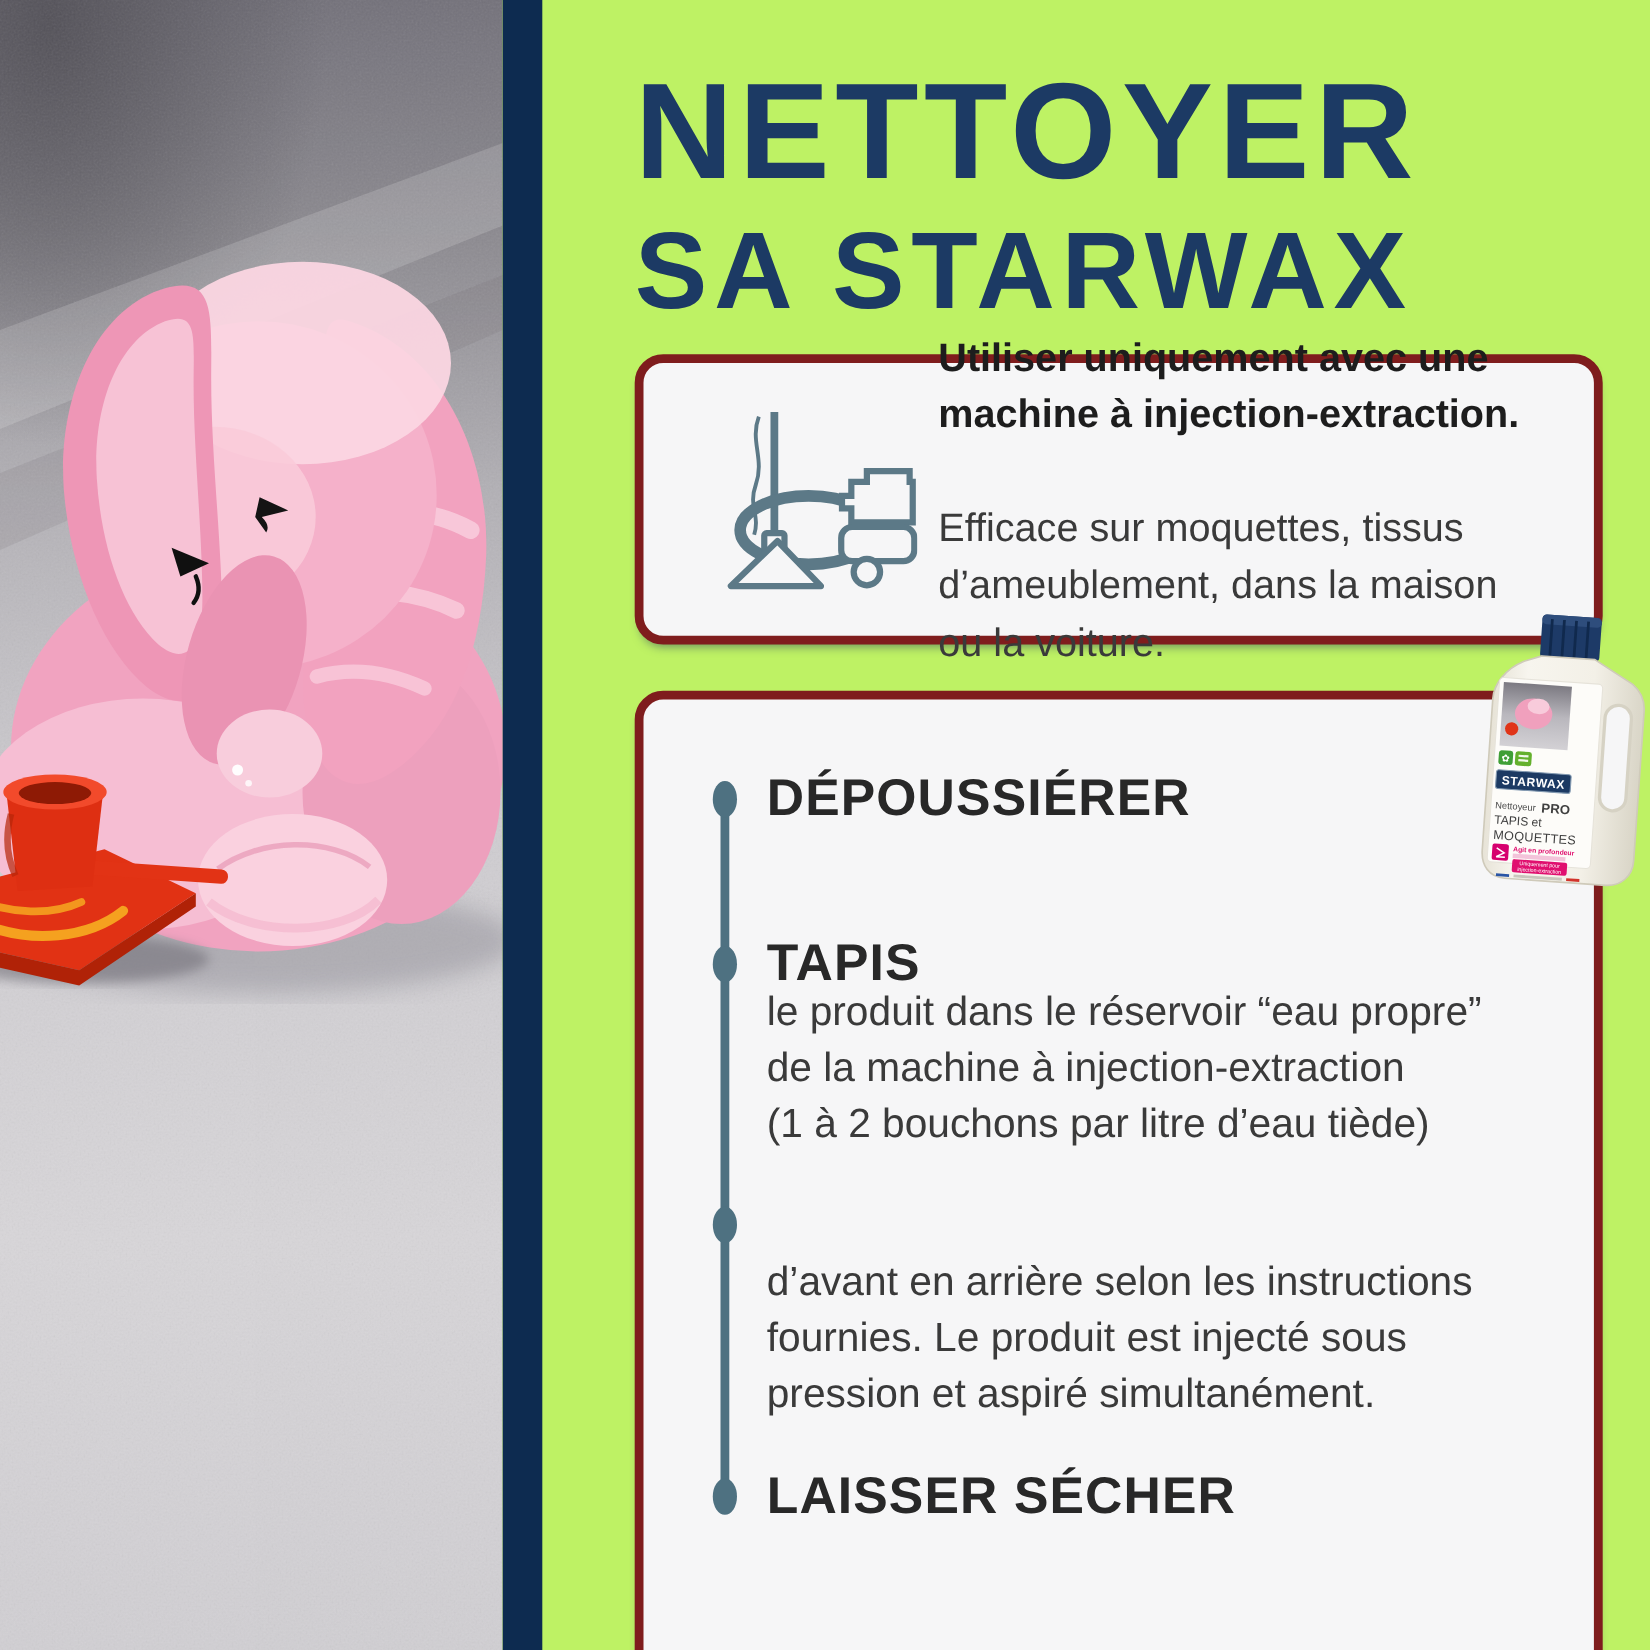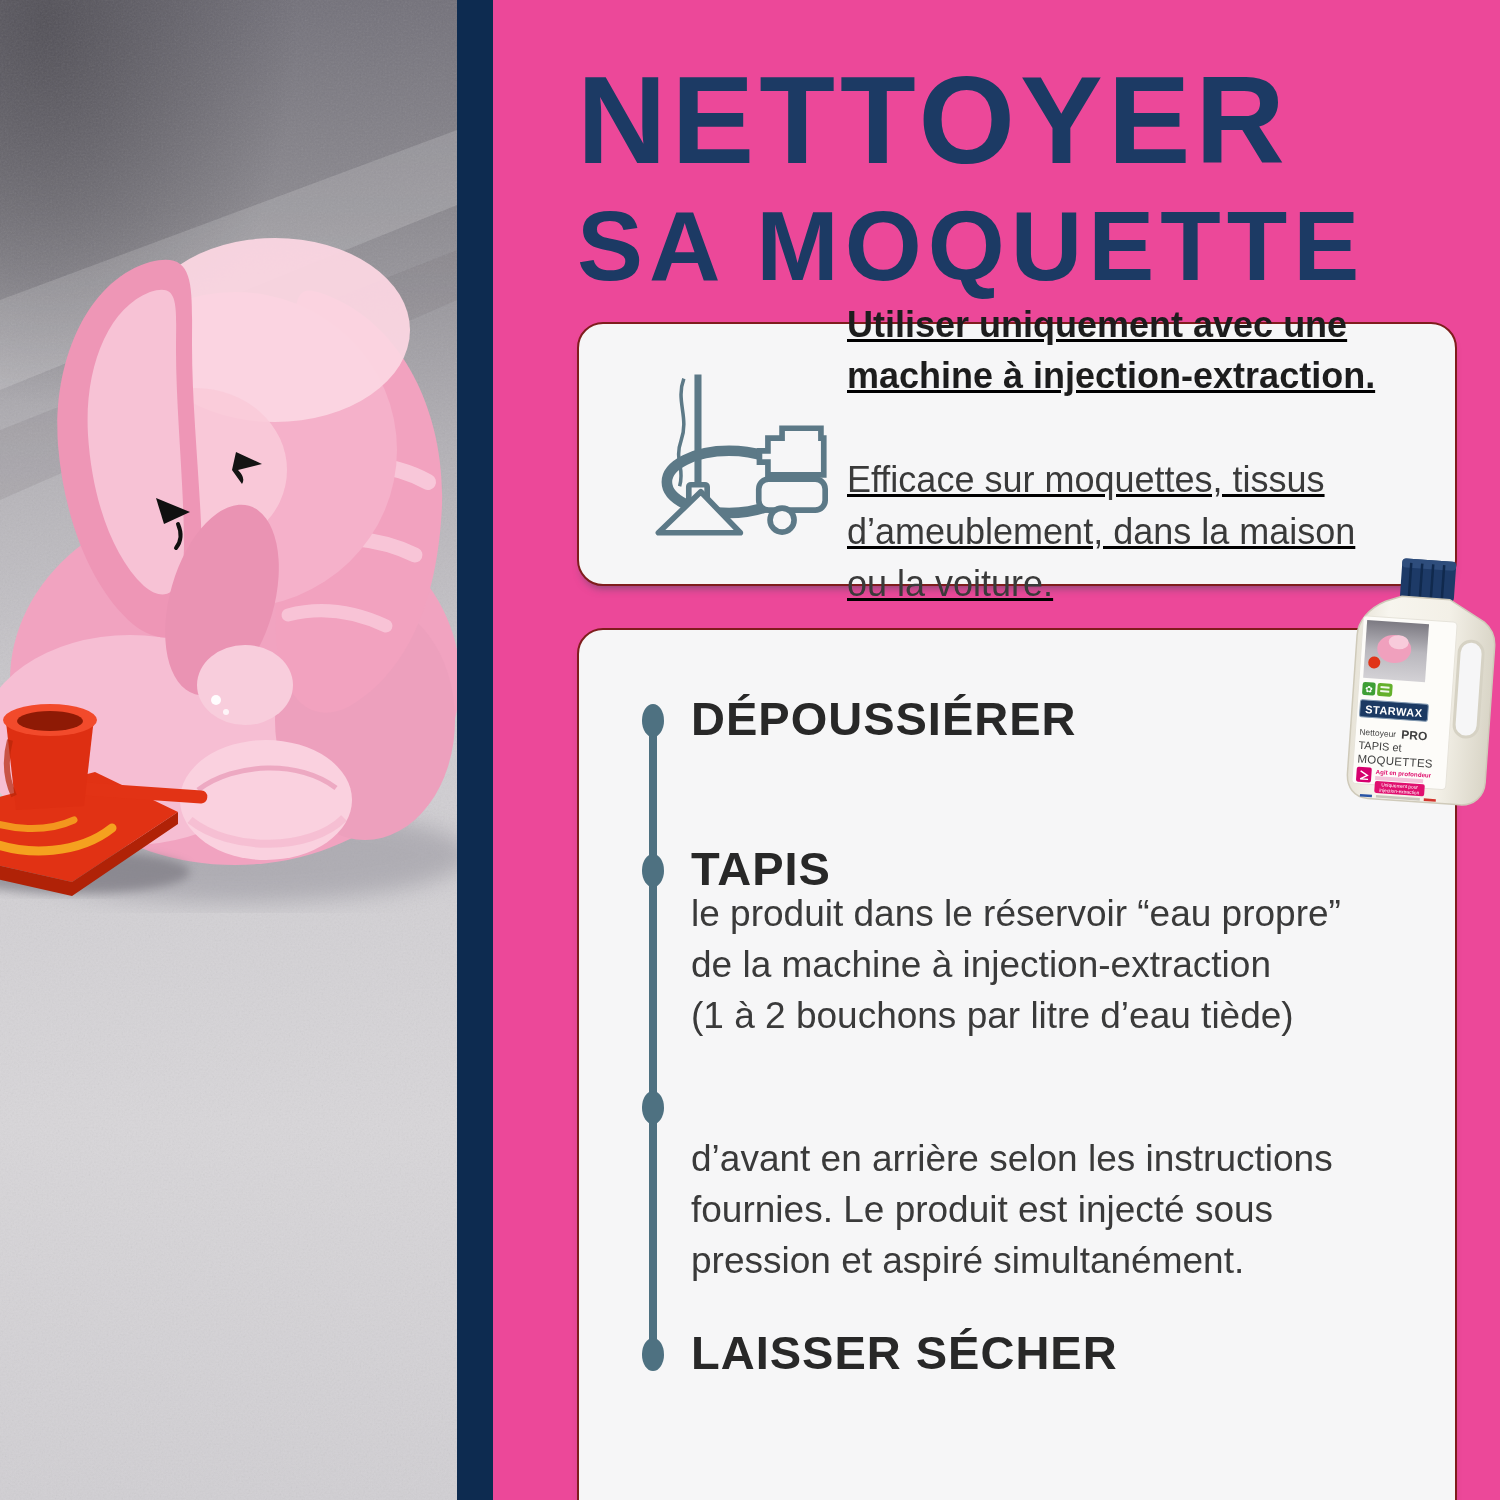--- a/index.html
+++ b/index.html
@@ -1,33 +1,33 @@
 <!DOCTYPE html>
 <html><head>
 <meta charset="utf-8">
 <style>
   html,body{margin:0;padding:0;background:#e9e9eb;}
   *{box-sizing:border-box;}
   .canvas{
     position:relative;width:1500px;height:1500px;overflow:hidden;
-    background:#ec4899;font-family:"Liberation Sans",sans-serif;
+    background:#bef264;font-family:"Liberation Sans",sans-serif;
   }
   
   .photo{position:absolute;left:0;top:0;width:457px;height:1500px;}
   .photo svg{display:block;width:100%;height:100%;}
   
   .divider{position:absolute;left:457px;top:0;width:36px;height:1500px;background:#0d2b50;}
   
   .content{position:absolute;left:493px;top:0;width:1007px;height:1500px;}
   .title{position:absolute;left:84px;top:58px;color:#1c3a64;font-weight:bold;line-height:1;}
   .title .t1{display:block;font-size:124px;letter-spacing:5px;}
   .title .t2{display:block;font-size:99px;letter-spacing:6px;margin-top:14px;}
   .box{
-    position:absolute;left:84px;width:880px;border:2px solid #7f1d1d;border-radius:26px;
-    background:#f6f6f7;box-shadow:0 7px 9px -5px rgba(49,73,89,.55);text-decoration:underline;
+    position:absolute;left:84px;width:880px;border:8px solid #7f1d1d;border-radius:26px;
+    background:#f6f6f7;box-shadow:0 7px 9px -5px rgba(49,73,89,.55);
   }
   .info-box{top:322px;height:264px;display:flex;align-items:center;}
   .machine-icon{flex:0 0 268px;display:flex;justify-content:center;align-items:center;padding-left:18px;}
   .machine-icon svg{width:212px;height:212px;}
   .info-text{flex:1;padding:10px 26px 10px 0;font-size:36px;line-height:1.44;color:#3a3a3a;white-space:pre-line;}
   .info-text .bold{margin:0;font-weight:bold;color:#1d1d1d;white-space:pre-line;}
   .info-text .reg{margin:0;white-space:pre-line;}
   .steps-box{top:628px;height:974px;}
   .timeline{position:absolute;left:70px;top:90px;width:8px;height:634px;background:#4e7181;border-radius:4px;}
   .bullet{position:absolute;left:63px;width:22px;height:33px;border-radius:50%;background:#4e7181;}
@@ -125,21 +125,21 @@
       <path d="M10,740 Q2,770 14,796" stroke="#b72508" stroke-width="6" fill="none" opacity="0.7"></path>
     </svg>
   </div>
 
   <div class="divider"></div>
 
   <div class="content">
 
     <h1 class="title" style="margin:0;">
       <span class="t1">NETTOYER</span>
-      <span class="t2">SA MOQUETTE</span>
+      <span class="t2">SA STARWAX</span>
     </h1>
 
     <div class="box info-box">
       <div class="machine-icon">
         <svg viewBox="0 0 300 245" fill="none">
           <g stroke="#5c7987" stroke-width="8">
             <path d="M96,16 C84,48 104,70 92,104 C82,132 98,142 90,168" stroke-width="5" fill="none"></path>
             <line x1="116" y1="10" x2="116" y2="175" stroke-width="10"></line>
             <ellipse cx="160" cy="162" rx="88" ry="44" stroke-width="15"></ellipse>
             <g fill="#f6f6f7">

